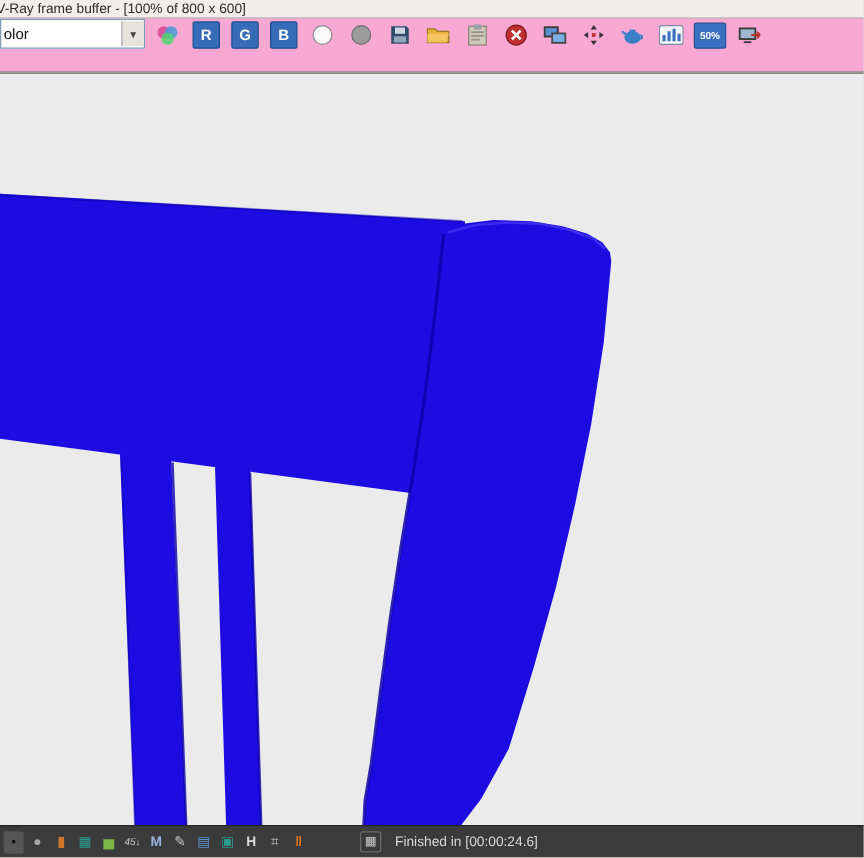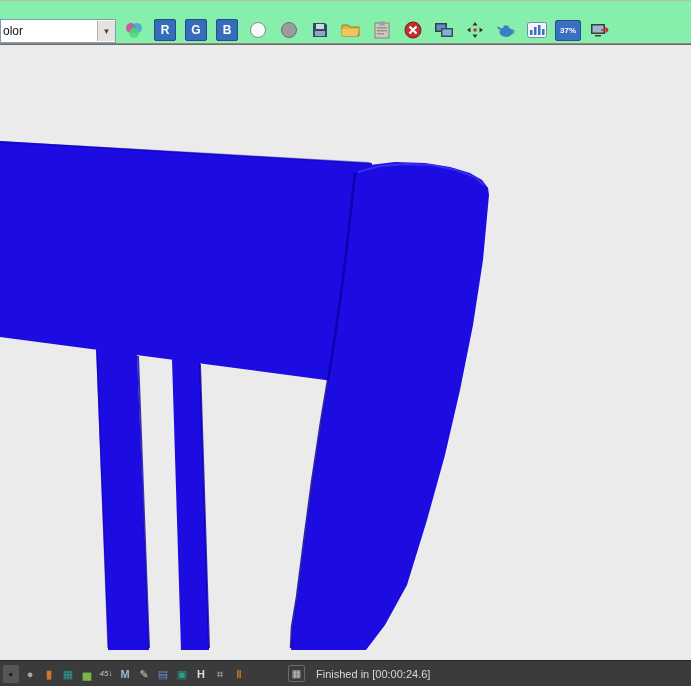--- a/index.html
+++ b/index.html
@@ -5,22 +5,22 @@
   html,body{margin:0;padding:0;overflow:hidden;}
   body{width:691px;height:686px;font-family:"Liberation Sans",sans-serif;background:#ebebeb;}
   .window{width:691px;height:686px;display:flex;flex-direction:column;background:#d5d1c9;}
 
   
   .titlebar{height:14px;background:#f1efed;color:#2b2b2b;font-size:11px;line-height:14px;
     white-space:nowrap;overflow:hidden;}
   .titlebar span{display:inline-block;margin-left:-3px;}
 
   
-  .toolbar{height:42px;background:#86efac;border-top:1px solid #bdb9b1;border-bottom:1px solid #8f8b83;
-    display:flex;align-items:flex-end;padding:0 4px;gap:5px;flex:0 0 auto;}
+  .toolbar{height:42px;background:#f9a8d4;border-top:1px solid #bdb9b1;border-bottom:1px solid #8f8b83;
+    display:flex;align-items:flex-start;padding:0 4px;gap:5px;flex:0 0 auto;}
   .combo{width:114px;height:22px;background:#ffffff;border:1px solid #7f9db9;display:flex;align-items:center;margin-left:-4px;}
   .combo-text{flex:1;font-size:12px;color:#111;padding-left:2px;overflow:hidden;white-space:nowrap;}
   .combo-arrow{width:17px;height:20px;background:#e6e3dd;border-left:1px solid #aab;display:flex;align-items:center;justify-content:center;font-size:8px;color:#444;}
   .tbtn{width:26px;height:26px;display:flex;align-items:center;justify-content:center;flex:0 0 auto;}
   .chan{width:20px;height:20px;background:#366cb8;border:1px solid #1d4f8e;border-radius:2px;color:#fff;
     font-size:12px;font-weight:bold;display:flex;align-items:center;justify-content:center;}
   .zoomchip{width:24px;height:19px;background:#3b6fc0;border:1px solid #24518f;border-radius:2px;color:#fff;
     font-size:8px;font-weight:bold;display:flex;align-items:center;justify-content:center;}
 
   
@@ -46,20 +46,23 @@
   .si-12{color:#c8c8c8;}
   .si-13{color:#e07820;font-weight:bold;}
   .si-14{color:#c8c8c8;margin-left:38px;border:1px solid #6a6a6a;height:15px;width:15px;font-size:10px;}
   .status-text{color:#d8d8d8;font-size:11px;margin-left:8px;white-space:nowrap;}
 </style>
 </head>
 <body>
 
 <div class="window">
 
+  <div class="titlebar">
+    <span>V-Ray frame buffer - [100% of 800 x 600]</span>
+  </div>
 
   <div class="toolbar">
 
     <div class="combo">
       <span class="combo-text">olor</span>
       <div class="combo-arrow">▼</div>
     </div>
 
     <div class="tbtn">
       <svg width="20" height="18">
@@ -154,21 +157,21 @@
       <svg width="20" height="16">
         <rect x="0.5" y="0.5" width="19" height="15" rx="2" fill="#f4f6fa" stroke="#7a8aa0"></rect>
         <rect x="3" y="8" width="2.5" height="5" fill="#3b6fc0"></rect>
         <rect x="7" y="5" width="2.5" height="8" fill="#3b6fc0"></rect>
         <rect x="11" y="3" width="2.5" height="10" fill="#3b6fc0"></rect>
         <rect x="15" y="7" width="2.5" height="6" fill="#3b6fc0"></rect>
       </svg>
     </div>
 
     <div class="tbtn">
-      <div class="zoomchip">37%</div>
+      <div class="zoomchip">50%</div>
     </div>
 
     <div class="tbtn">
       <svg width="20" height="16">
         <rect x="2" y="2" width="14" height="10" fill="#3c3c3c"></rect>
         <rect x="3.5" y="3.5" width="11" height="7" fill="#9fb6cf"></rect>
         <rect x="6" y="13" width="6" height="1.5" fill="#3c3c3c"></rect>
         <path d="M12 8 L19 8 M19 8 L16.5 5.5 M19 8 L16.5 10.5" stroke="#c03030" stroke-width="1.6" fill="none"></path>
       </svg>
     </div>

